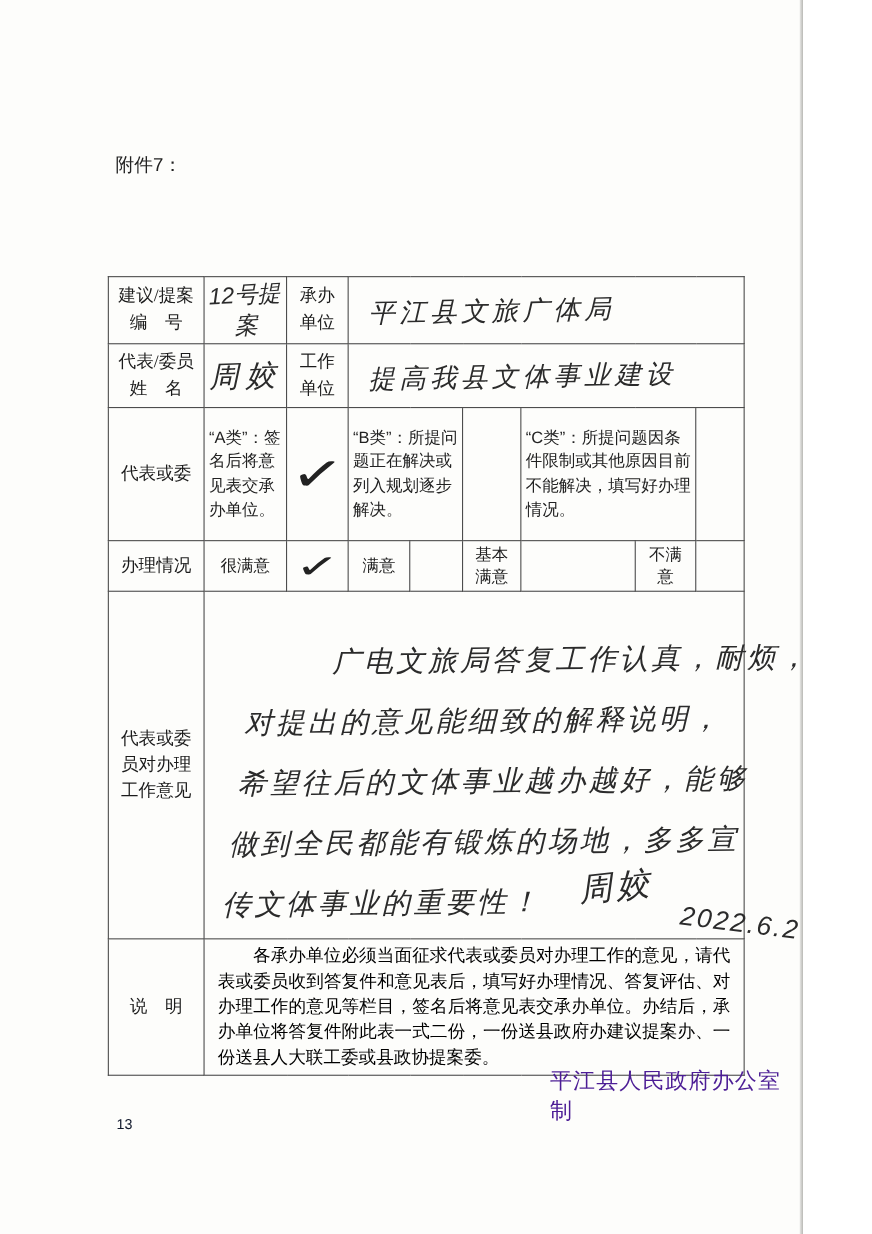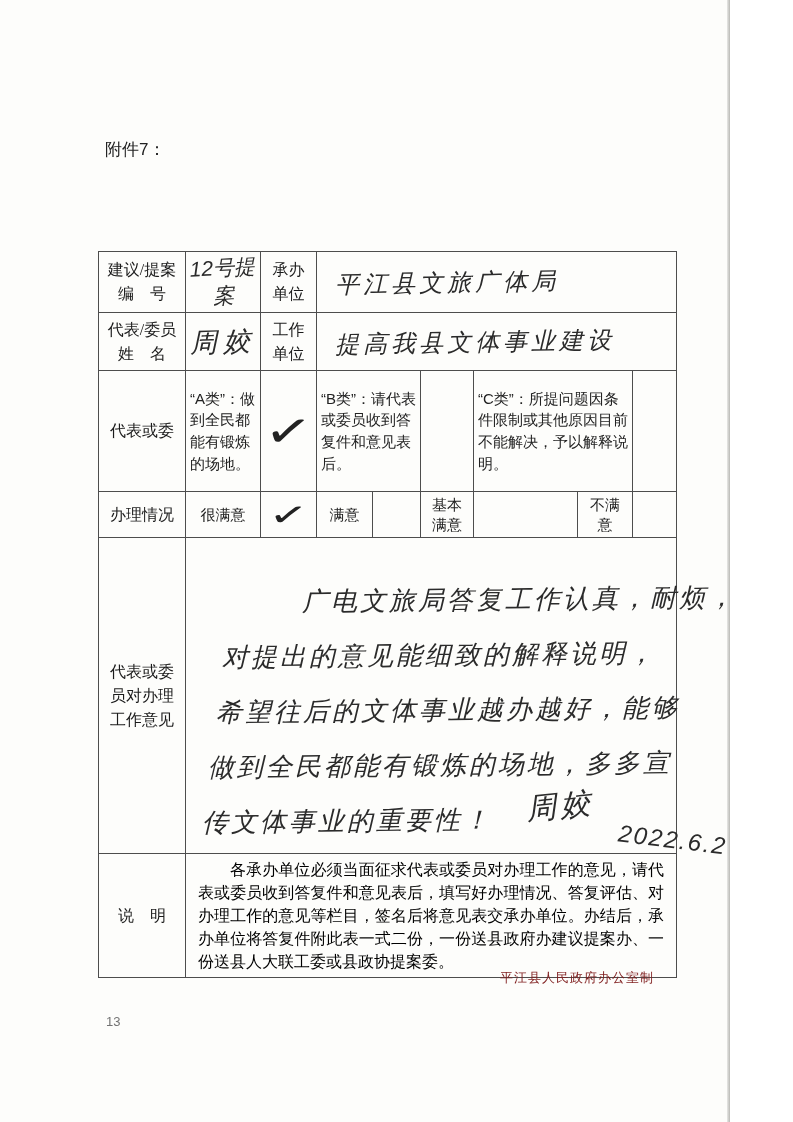--- a/index.html
+++ b/index.html
@@ -91,26 +91,26 @@
     white-space:nowrap;
   }
   .note-text{
     font-family:"Liberation Sans", sans-serif;
     font-size:16px;line-height:23px;
     text-align:justify;text-indent:2em;
     color:#000000;padding:2px 8px;
   }
   .footer-note{
     position:absolute;left:500px;top:969px;
-    font-size:13px;letter-spacing:1px;color:#7f1d1d;
+    font-size:20px;letter-spacing:1px;color:#4c1d95;
     font-family:"Liberation Serif", serif;
   }
   .page-number{
     position:absolute;left:106px;top:1014px;
-    font-size:13px;color:#737373;
+    font-size:13px;color:#0f172a;
     font-family:"Liberation Sans", sans-serif;
   }
 </style>
 </head>
 <body>
 
 <div class="page">
 
   <div class="scan-edge"></div>
 
@@ -152,27 +152,27 @@
       </td>
       <th class="lbl">工作
 单位</th>
       <td colspan="6">
         <div class="hw hw-unit">提高我县文体事业建设</div>
       </td>
     </tr>
 
     <tr style="height:121px">
       <th class="lbl">代表或委</th>
-      <td class="opt">“A类”：做到全民都能有锻炼的场地。</td>
+      <td class="opt">“A类”：签名后将意见表交承办单位。</td>
       <td>
         <span class="check check-lg">✓</span>
       </td>
-      <td colspan="2" class="opt">“B类”：请代表或委员收到答复件和意见表后。</td>
-      <td></td>
-      <td colspan="2" class="opt">“C类”：所提问题因条件限制或其他原因目前不能解决，予以解释说明。</td>
+      <td colspan="2" class="opt">“B类”：所提问题正在解决或列入规划逐步解决。</td>
+      <td></td>
+      <td colspan="2" class="opt">“C类”：所提问题因条件限制或其他原因目前不能解决，填写好办理情况。</td>
       <td></td>
     </tr>
 
     <tr style="height:46px">
       <th class="lbl">办理情况</th>
       <td class="opt-sm">很满意</td>
       <td>
         <span class="check check-sm">✓</span>
       </td>
       <td class="opt-sm">满意</td>

